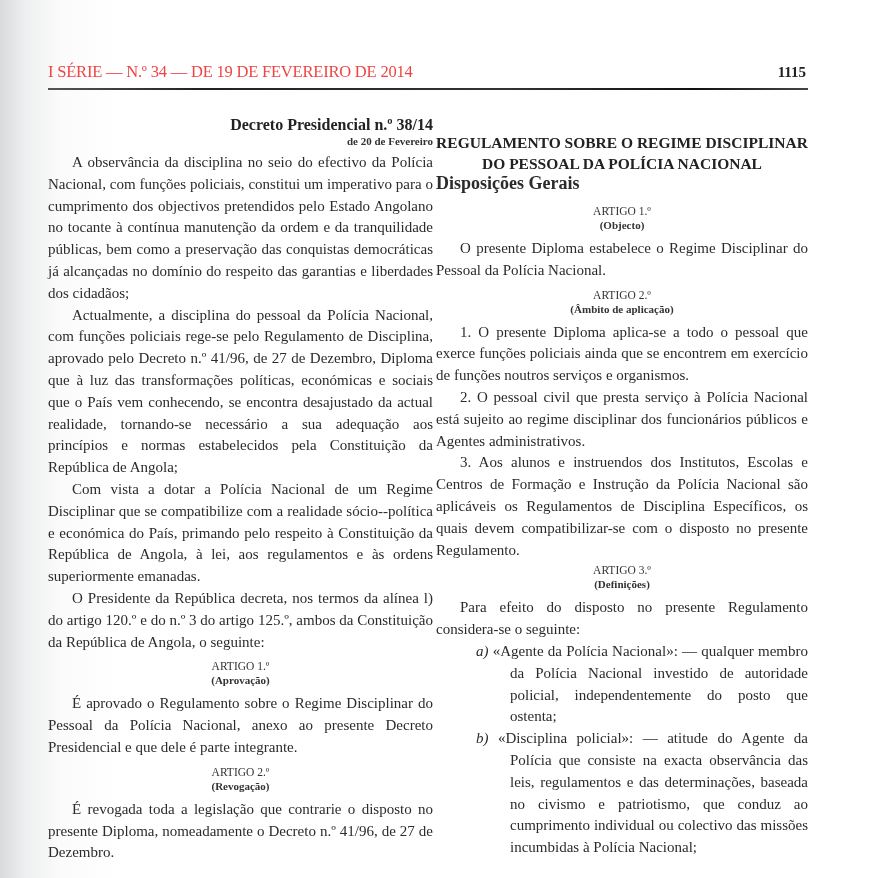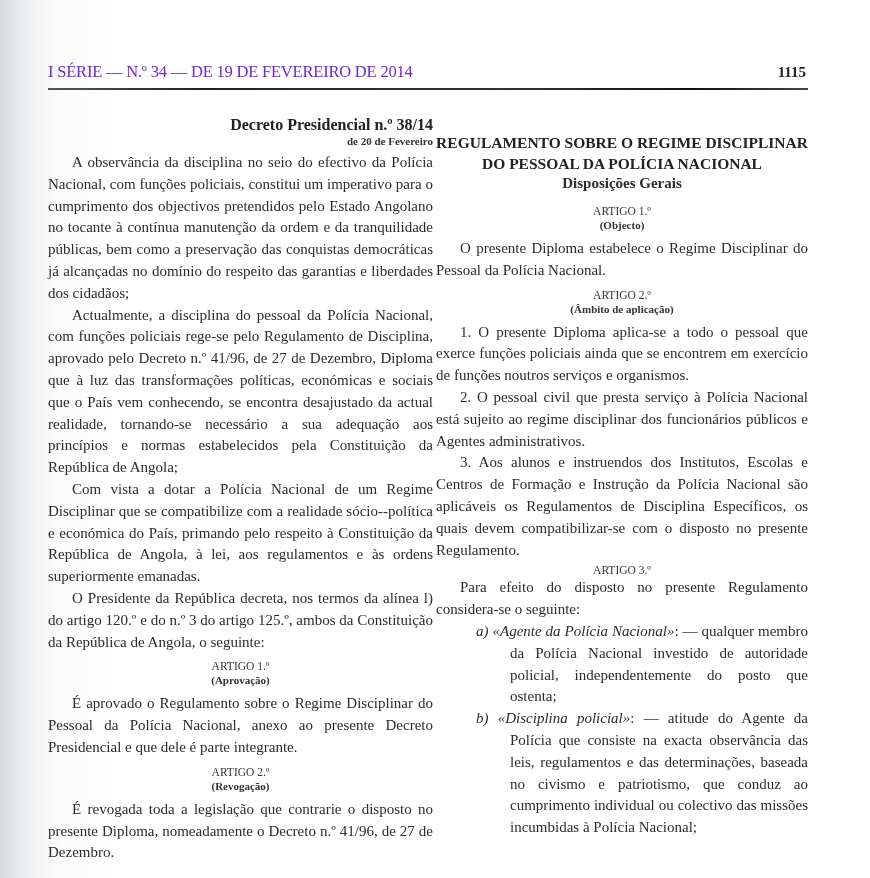--- a/index.html
+++ b/index.html
@@ -5,42 +5,42 @@
   html, body { margin:0; padding:0; }
   body {
     width:870px; height:878px; overflow:hidden; position:relative;
     background: linear-gradient(to right, #d9dadc 0px, #eeeff0 25px, #fbfbfb 60px, #ffffff 120px, #ffffff 100%);
     font-family: "Liberation Serif", "DejaVu Serif", serif;
     color:#2b2b2b;
   }
   .header {
     position:absolute; left:48px; top:62px; width:758px; height:24px;
   }
-  .header .left { position:absolute; left:0; top:0; font-size:16.5px; letter-spacing:-0.2px; color:#6d28d9; }
+  .header .left { position:absolute; left:0; top:0; font-size:16.5px; letter-spacing:-0.2px; color:#ef4444; }
   .header .right { position:absolute; right:0; top:2px; font-size:15px; font-weight:bold; color:#222; }
   .header-rule {
     position:absolute; left:48px; top:88px; width:760px; height:2px;
     background: linear-gradient(to right, #555 0%, #222 20%, #333 60%, #111 85%, #444 100%);
   }
   .col { position:absolute; top:110px; }
   .col-left { left:48px; width:385px; }
   .col-right { left:436px; width:372px; }
   .t-center { text-align:right; }
   .decree-title { font-weight:bold; font-size:16px; margin-top:6px; line-height:18px; color:#222; }
   .decree-sub { font-weight:bold; font-size:11px; line-height:14px; margin-bottom:4px; color:#333; }
   p { margin:0; font-size:15px; line-height:21.8px; text-align:justify; }
   .indent { text-indent:24px; }
   .art-num { text-align:center; font-size:11.5px; line-height:14px; margin-top:6px; color:#333; }
   .art-title { text-align:center; font-weight:bold; font-size:11px; line-height:15px; margin-bottom:5px; color:#333; }
   .reg-title { text-align:center; font-weight:bold; font-size:15.5px; line-height:21px; color:#222; margin-top:22px; }
   .cap-num { text-align:center; font-size:15px; line-height:19px; margin-top:14px; }
-  .cap-title { text-align:center; font-weight:bold; font-size:15px; line-height:18px; margin-bottom:12px; }
+  .cap-title { font-weight:bold; font-size:18px; line-height:18px; margin-bottom:12px; }
   .def { margin-left:40px; padding-left:34px; text-indent:-34px; font-size:15px; line-height:21.8px; text-align:justify; }
   .def .letter { font-style:italic; }
-  .def .term { font-style:italic; }
+  .def .term { }
 </style>
 </head>
 <body>
 
 <div class="header">
   <span class="left">I SÉRIE — N.º 34 — DE 19 DE FEVEREIRO DE 2014</span>
   <span class="right">1115</span>
 </div>
 <div class="header-rule"></div>
 
@@ -73,20 +73,21 @@
   <div class="art-title">(Objecto)</div>
   <p class="indent">O presente Diploma estabelece o Regime Disciplinar do Pessoal da Polícia Nacional.</p>
 
   <div class="art-num">ARTIGO 2.º</div>
   <div class="art-title">(Âmbito de aplicação)</div>
   <p class="indent">1. O presente Diploma aplica-se a todo o pessoal que exerce funções policiais ainda que se encontrem em exercício de funções noutros serviços e organismos.</p>
   <p class="indent">2. O pessoal civil que presta serviço à Polícia Nacional está sujeito ao regime disciplinar dos funcionários públicos e Agentes administrativos.</p>
   <p class="indent">3. Aos alunos e instruendos dos Institutos, Escolas e Centros de Formação e Instrução da Polícia Nacional são aplicáveis os Regulamentos de Disciplina Específicos, os quais devem compatibilizar-se com o disposto no presente Regulamento.</p>
 
   <div class="art-num" style="margin-top:2px">ARTIGO 3.º</div>
+  <div class="art-title">(Definições)</div>
   <p class="indent">Para efeito do disposto no presente Regulamento considera-se o seguinte:</p>
 
   <div class="def">
     <span class="letter">a)</span>
     <span class="term">«Agente da Polícia Nacional»</span><span>: — qualquer membro da Polícia Nacional investido de autoridade policial, independentemente do posto que ostenta;</span>
   </div>
   <div class="def">
     <span class="letter">b)</span>
     <span class="term">«Disciplina policial»</span><span>: — atitude do Agente da Polícia que consiste na exacta observância das leis, regulamentos e das determinações, baseada no civismo e patriotismo, que conduz ao cumprimento individual ou colectivo das missões incumbidas à Polícia Nacional;</span>
   </div>

